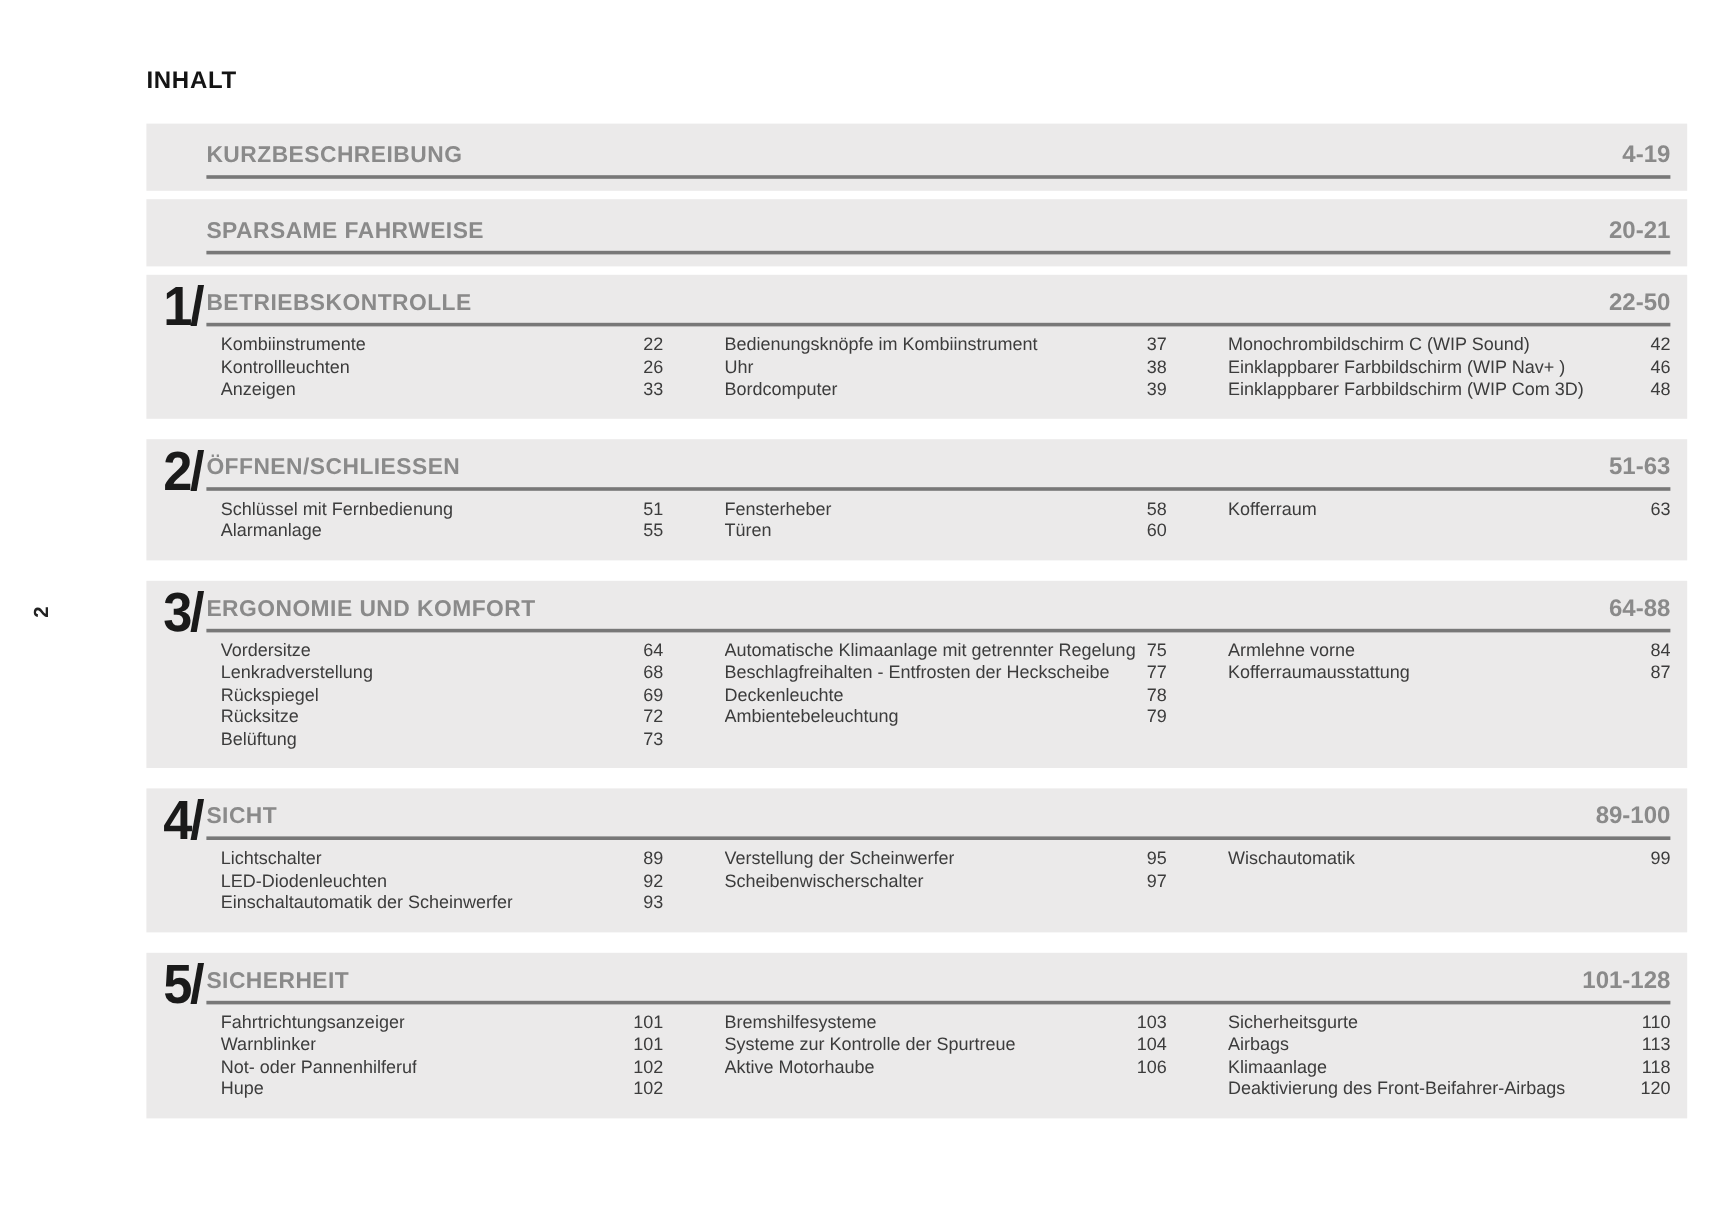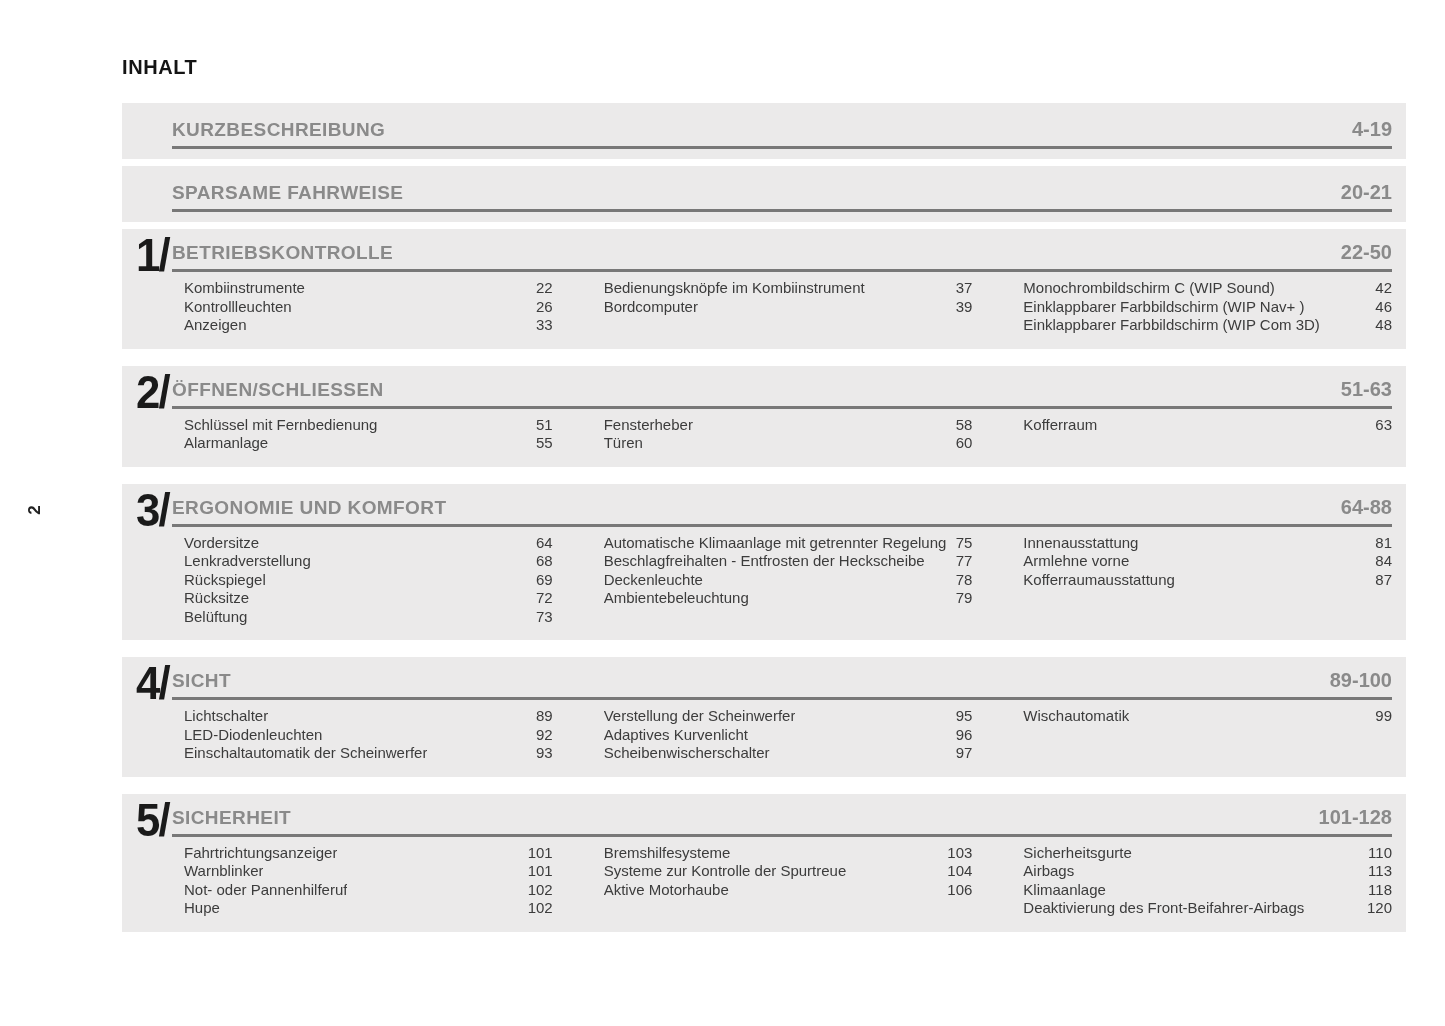--- a/index.html
+++ b/index.html
@@ -113,20 +113,24 @@
     <span class="entry-label">Anzeigen</span>
     <span class="entry-page">33</span>
   </div>
 </div>
         <div class="col">
   <div class="entry">
     <span class="entry-label">Bedienungsknöpfe im Kombiinstrument</span>
     <span class="entry-page">37</span>
   </div>
 
+  <div class="entry">
+    <span class="entry-label">Uhr</span>
+    <span class="entry-page">38</span>
+  </div>
 
   <div class="entry">
     <span class="entry-label">Bordcomputer</span>
     <span class="entry-page">39</span>
   </div>
 </div>
         <div class="col">
   <div class="entry">
     <span class="entry-label">Monochrombildschirm C (WIP Sound)</span>
     <span class="entry-page">42</span>
@@ -235,24 +239,20 @@
     <span class="entry-label">Deckenleuchte</span>
     <span class="entry-page">78</span>
   </div>
 
   <div class="entry">
     <span class="entry-label">Ambientebeleuchtung</span>
     <span class="entry-page">79</span>
   </div>
 </div>
         <div class="col">
-  <div class="entry">
-    <span class="entry-label">Innenausstattung</span>
-    <span class="entry-page">81</span>
-  </div>
 
   <div class="entry">
     <span class="entry-label">Armlehne vorne</span>
     <span class="entry-page">84</span>
   </div>
 
   <div class="entry">
     <span class="entry-label">Kofferraumausstattung</span>
     <span class="entry-page">87</span>
   </div>
@@ -284,24 +284,20 @@
     <span class="entry-label">Einschaltautomatik der Scheinwerfer</span>
     <span class="entry-page">93</span>
   </div>
 </div>
         <div class="col">
   <div class="entry">
     <span class="entry-label">Verstellung der Scheinwerfer</span>
     <span class="entry-page">95</span>
   </div>
 
-  <div class="entry">
-    <span class="entry-label">Adaptives Kurvenlicht</span>
-    <span class="entry-page">96</span>
-  </div>
 
   <div class="entry">
     <span class="entry-label">Scheibenwischerschalter</span>
     <span class="entry-page">97</span>
   </div>
 </div>
         <div class="col">
   <div class="entry">
     <span class="entry-label">Wischautomatik</span>
     <span class="entry-page">99</span>

